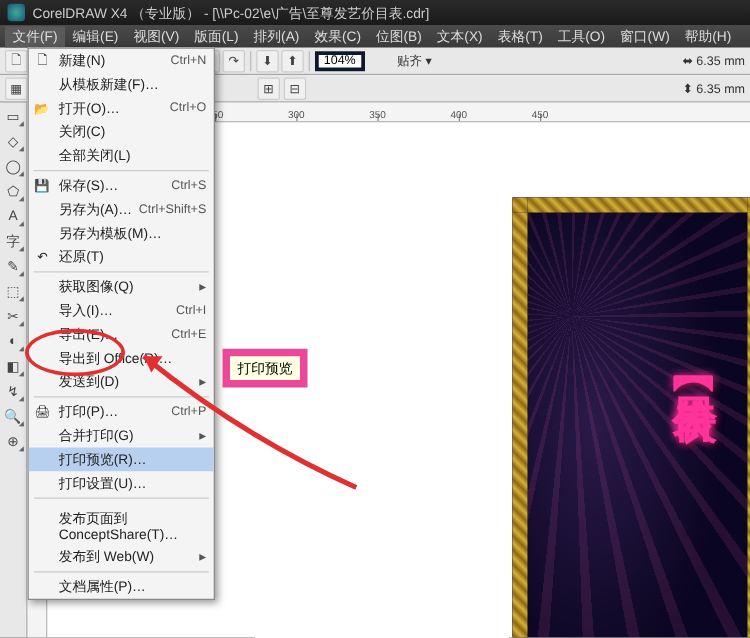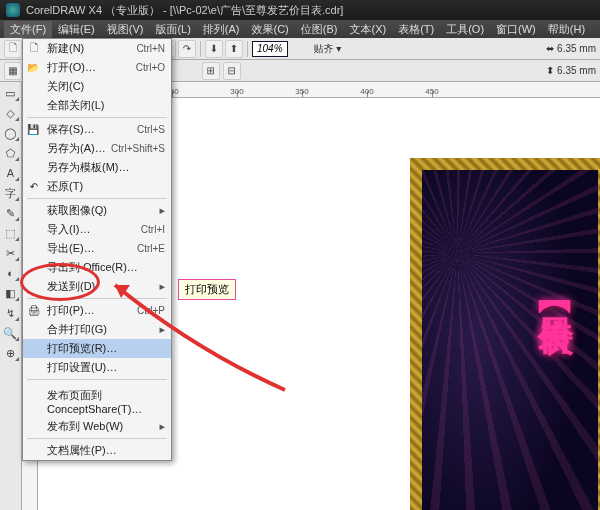--- a/index.html
+++ b/index.html
@@ -6,21 +6,21 @@
 body { width: 600px; height: 510px; background: #3a3a3a; overflow: hidden; position: relative; }
 .titlebar { height: 20px; background: linear-gradient(#2a2a2a,#1a1a1a); display: flex; align-items: center; padding: 0 6px; }
 .logo { width: 14px; height: 14px; background: radial-gradient(circle,#4a9,#157); border-radius: 3px; margin-right: 6px; }
 .title { color: #ccc; font-size: 11px; }
 .menubar { height: 18px; background: linear-gradient(#4a4a4a,#3a3a3a); display: flex; align-items: center; padding: 0 4px; }
 .menu-item { color: #ddd; font-size: 11px; padding: 1px 6px; cursor: pointer; }
 .menu-item.active { background: #5a5a5a; }
 .toolbar { height: 22px; background: #e8e8e8; border-bottom: 1px solid #aaa; display: flex; align-items: center; padding: 0 4px; gap: 2px; }
 .tool-btn { width: 18px; height: 18px; background: #f0f0f0; border: 1px solid #ccc; border-radius: 2px; display: flex; align-items: center; justify-content: center; font-size: 10px; color: #444; }
 .tool-sep { width: 1px; height: 16px; background: #bbb; margin: 0 2px; }
-.zoom-box { height: 16px; padding: 0 4px; font-size: 10px; background: #fff; border: 1px solid #0f172a; display: flex; align-items: center; font-style: italic; }
+.zoom-box { height: 16px; padding: 0 4px; font-size: 10px; background: #fff; border: 3px solid #0f172a; display: flex; align-items: center; }
 .prop-label { font-size: 10px; color: #333; margin: 0 2px; }
 .dim-box { font-size: 10px; color: #333; margin-left: 8px; }
 .propbar { height: 22px; background: #e8e8e8; border-bottom: 1px solid #aaa; display: flex; align-items: center; padding: 0 4px; gap: 3px; }
 .main { display: flex; height: calc(100% - 82px); }
 .toolbox { width: 22px; background: #e8e8e8; border-right: 1px solid #aaa; padding-top: 2px; display: flex; flex-direction: column; gap: 2px; align-items: center; }
 .toolbox-btn { width: 18px; height: 18px; display: flex; align-items: center; justify-content: center; font-size: 11px; color: #444; position: relative; }
 .toolbox-btn.flyout::after { content: ''; position: absolute; right: 1px; bottom: 1px; border: 2px solid transparent; border-right-color: #666; border-bottom-color: #666; }
 .canvas { flex: 1; background: #fff; position: relative; overflow: hidden; }
 .ruler-h { height: 16px; background: #f4f4f4; border-bottom: 1px solid #aaa; display: flex; align-items: flex-end; font-size: 8px; color: #555; padding-left: 16px; position: relative; }
 .ruler-tick { position: absolute; bottom: 0; width: 1px; height: 6px; background: #888; }
@@ -31,21 +31,21 @@
 .frame { position: absolute; inset: 0; border: 12px solid; border-image: repeating-linear-gradient(45deg,#8b6914,#d4af37 4px,#8b6914 8px) 12; background: radial-gradient(ellipse at 30% 40%,#2a1a4a 0%,#0a0520 60%), linear-gradient(135deg,#4a1a6a,#0a0520); overflow: hidden; }
 .rays { position: absolute; inset: 0; background: repeating-conic-gradient(from 200deg at 20% 20%, rgba(200,80,150,0.15) 0deg 2deg, transparent 2deg 8deg); }
 .vtext { position: absolute; right: 18px; top: 120px; writing-mode: vertical-rl; font-size: 36px; font-weight: bold; color: #f39; text-shadow: 0 0 8px #f39, 2px 2px 4px #000; }
 .dropdown { position: absolute; top: 38px; left: 22px; width: 150px; background: #f4f4f4; border: 1px solid #888; box-shadow: 2px 2px 6px rgba(0,0,0,0.4); z-index: 20; }
 .dd-item { display: flex; align-items: center; padding: 2px 6px 2px 24px; font-size: 11px; color: #222; position: relative; cursor: pointer; }
 .dd-item.highlighted { background: #b8d0f0; }
 .dd-shortcut { margin-left: auto; color: #555; font-size: 10px; }
 .dd-icon { position: absolute; left: 4px; width: 14px; height: 14px; display: flex; align-items: center; justify-content: center; font-size: 10px; }
 .dd-sep { height: 1px; background: #ccc; margin: 2px 4px; }
 .dd-arrow { margin-left: auto; color: #555; }
-.tooltip { position: absolute; top: 279px; left: 178px; background: #ffffe1; border: 1px solid #ec4899; padding: 2px 6px; font-size: 11px; z-index: 25; }
+.tooltip { position: absolute; top: 279px; left: 178px; background: #ffffe1; border: 6px solid #ec4899; padding: 2px 6px; font-size: 11px; z-index: 25; }
 .red-circle { position: absolute; top: 263px; left: 20px; width: 80px; height: 38px; border: 3px solid #e03030; border-radius: 50%; z-index: 30; pointer-events: none; }
 .red-arrow { position: absolute; top: 270px; left: 95px; z-index: 30; pointer-events: none; }
 </style>
 </head>
 <body>
 
 <div class="titlebar">
   <div class="logo"></div>
   <div class="title">CorelDRAW X4 （专业版） - [\\Pc-02\e\广告\至尊发艺价目表.cdr]</div>
 </div>
@@ -149,20 +149,24 @@
   </div>
 </div>
 
 <div class="dropdown" id="dropdown">
     <div class="dd-item">
       <span class="dd-icon">🗋</span>
       <span>新建(N)</span>
       <span class="dd-shortcut">Ctrl+N</span>
     </div>
     <div class="dd-item">
+      <span class="dd-icon"></span>
+      <span>从模板新建(F)…</span>
+    </div>
+    <div class="dd-item">
       <span class="dd-icon">📂</span>
       <span>打开(O)…</span>
       <span class="dd-shortcut">Ctrl+O</span>
     </div>
     <div class="dd-item">
       <span class="dd-icon"></span>
       <span>关闭(C)</span>
     </div>
     <div class="dd-item">
       <span class="dd-icon"></span>

